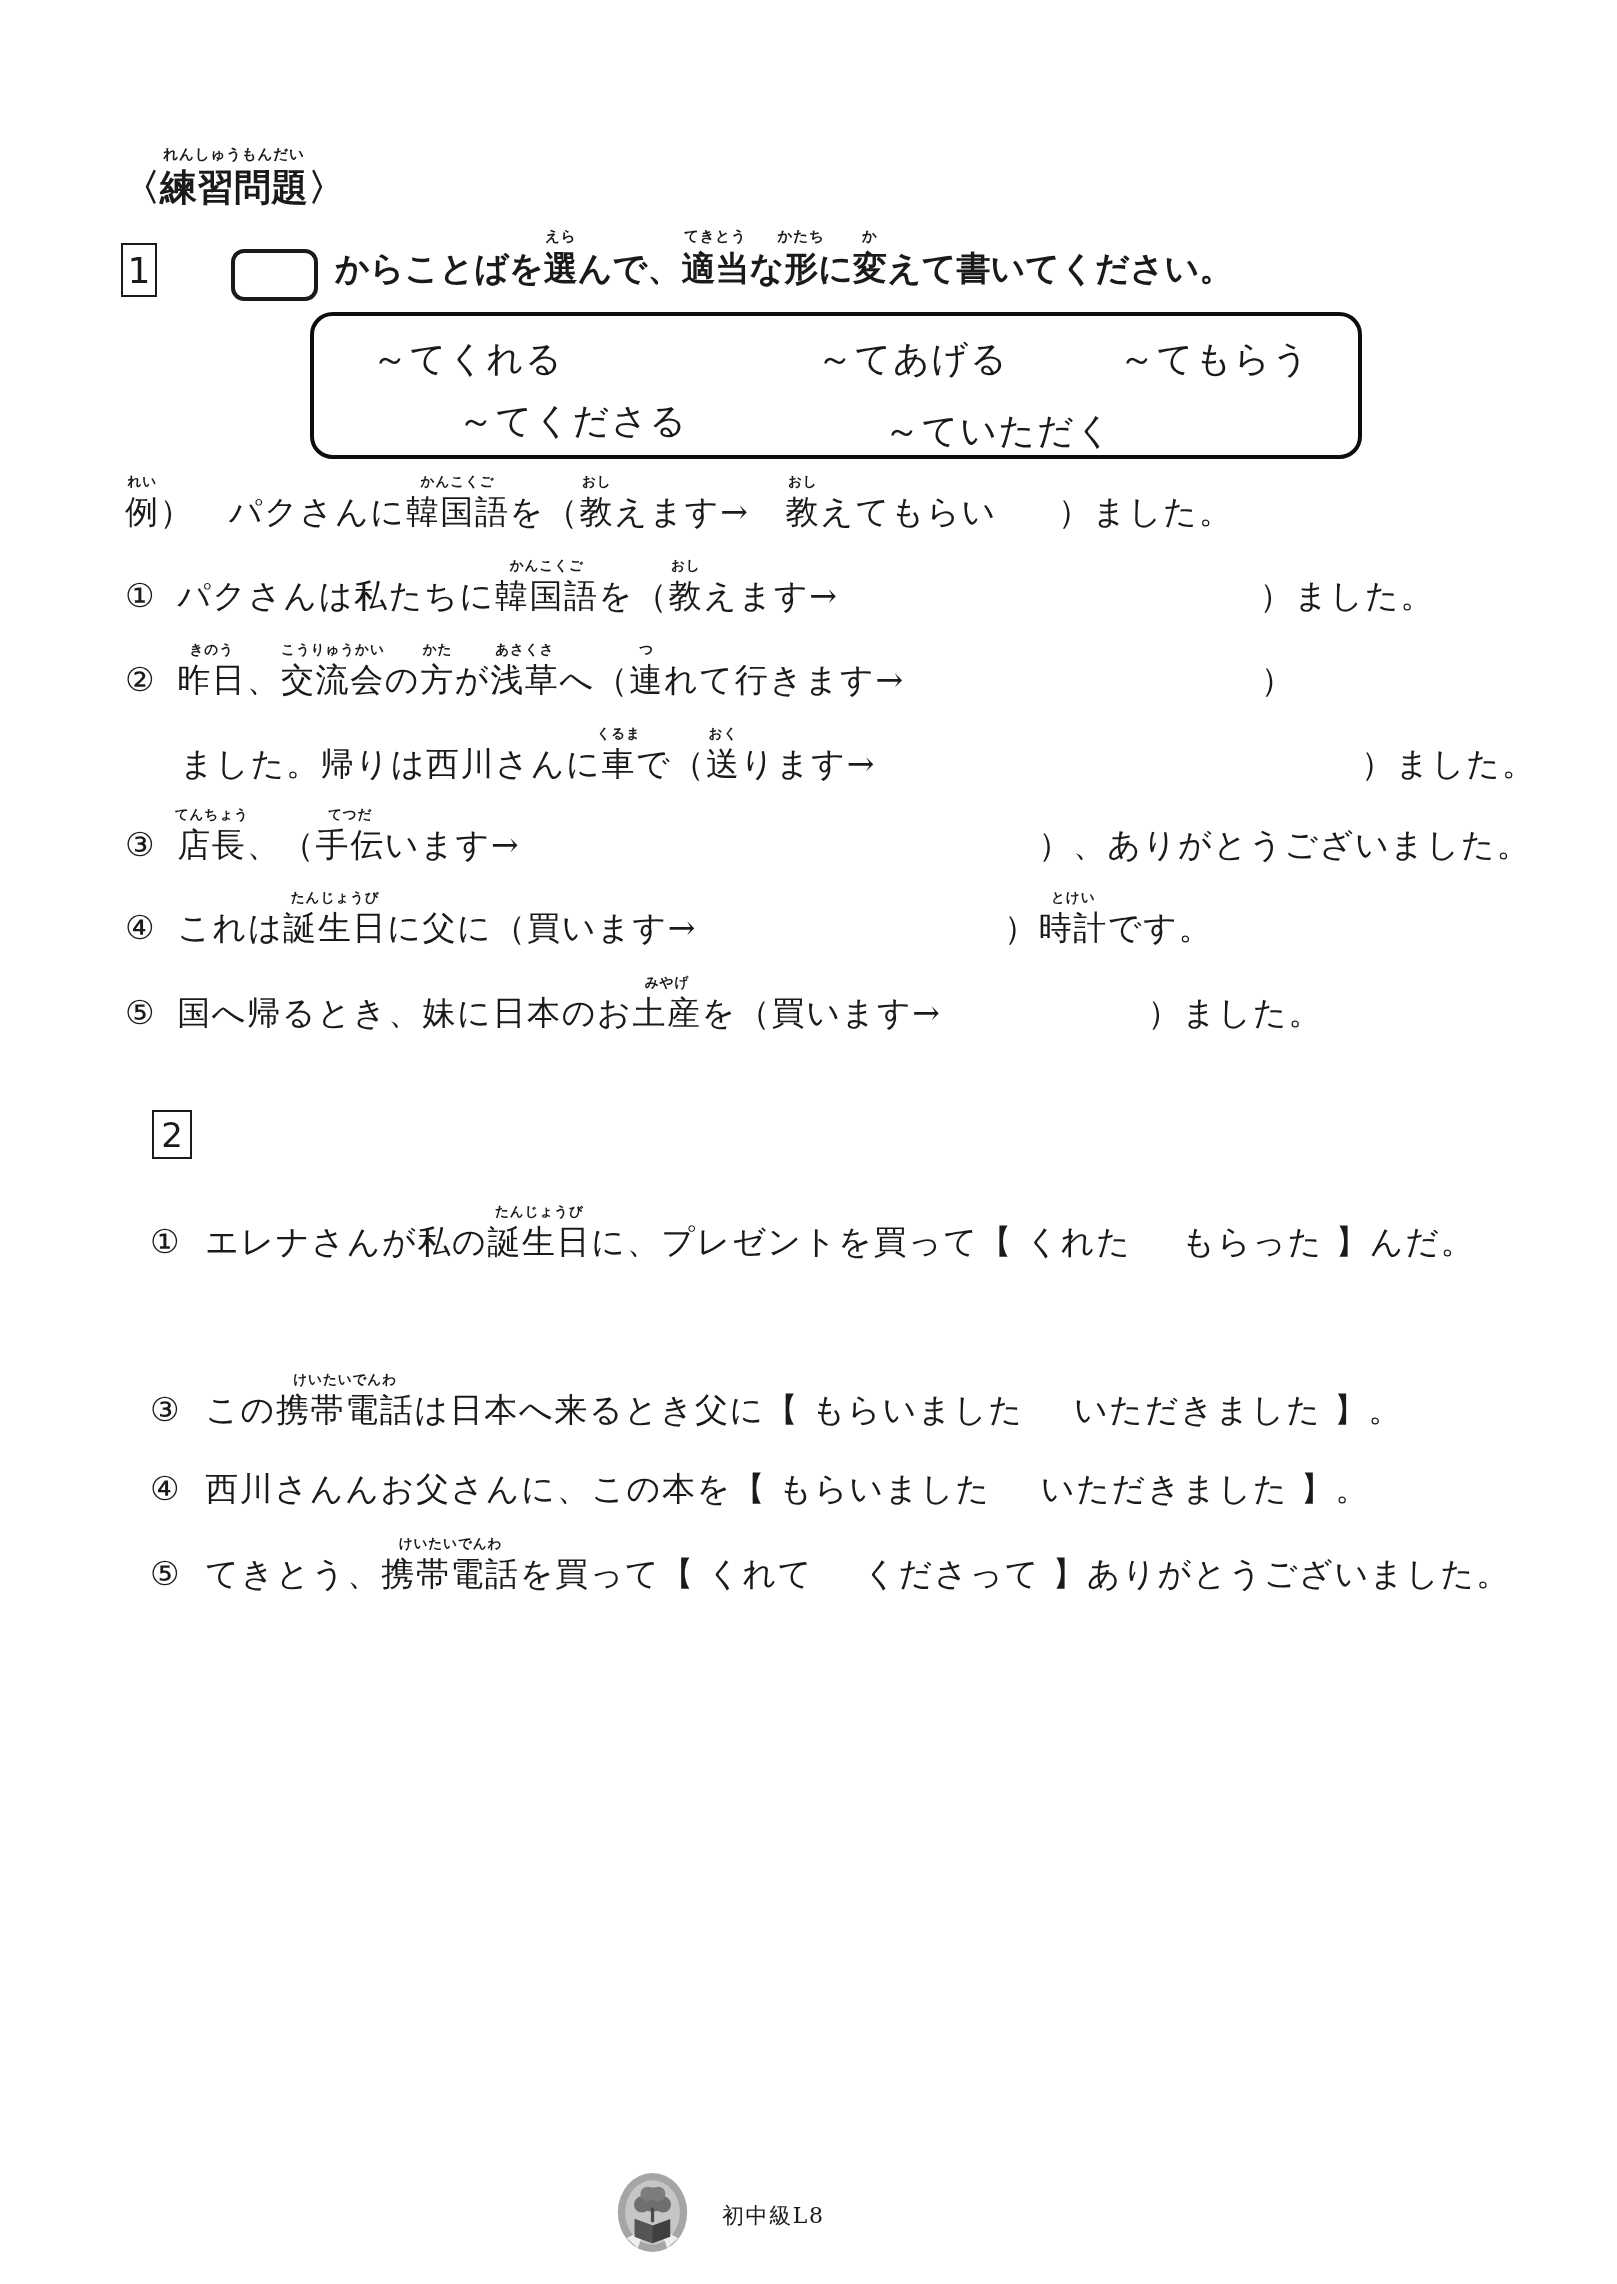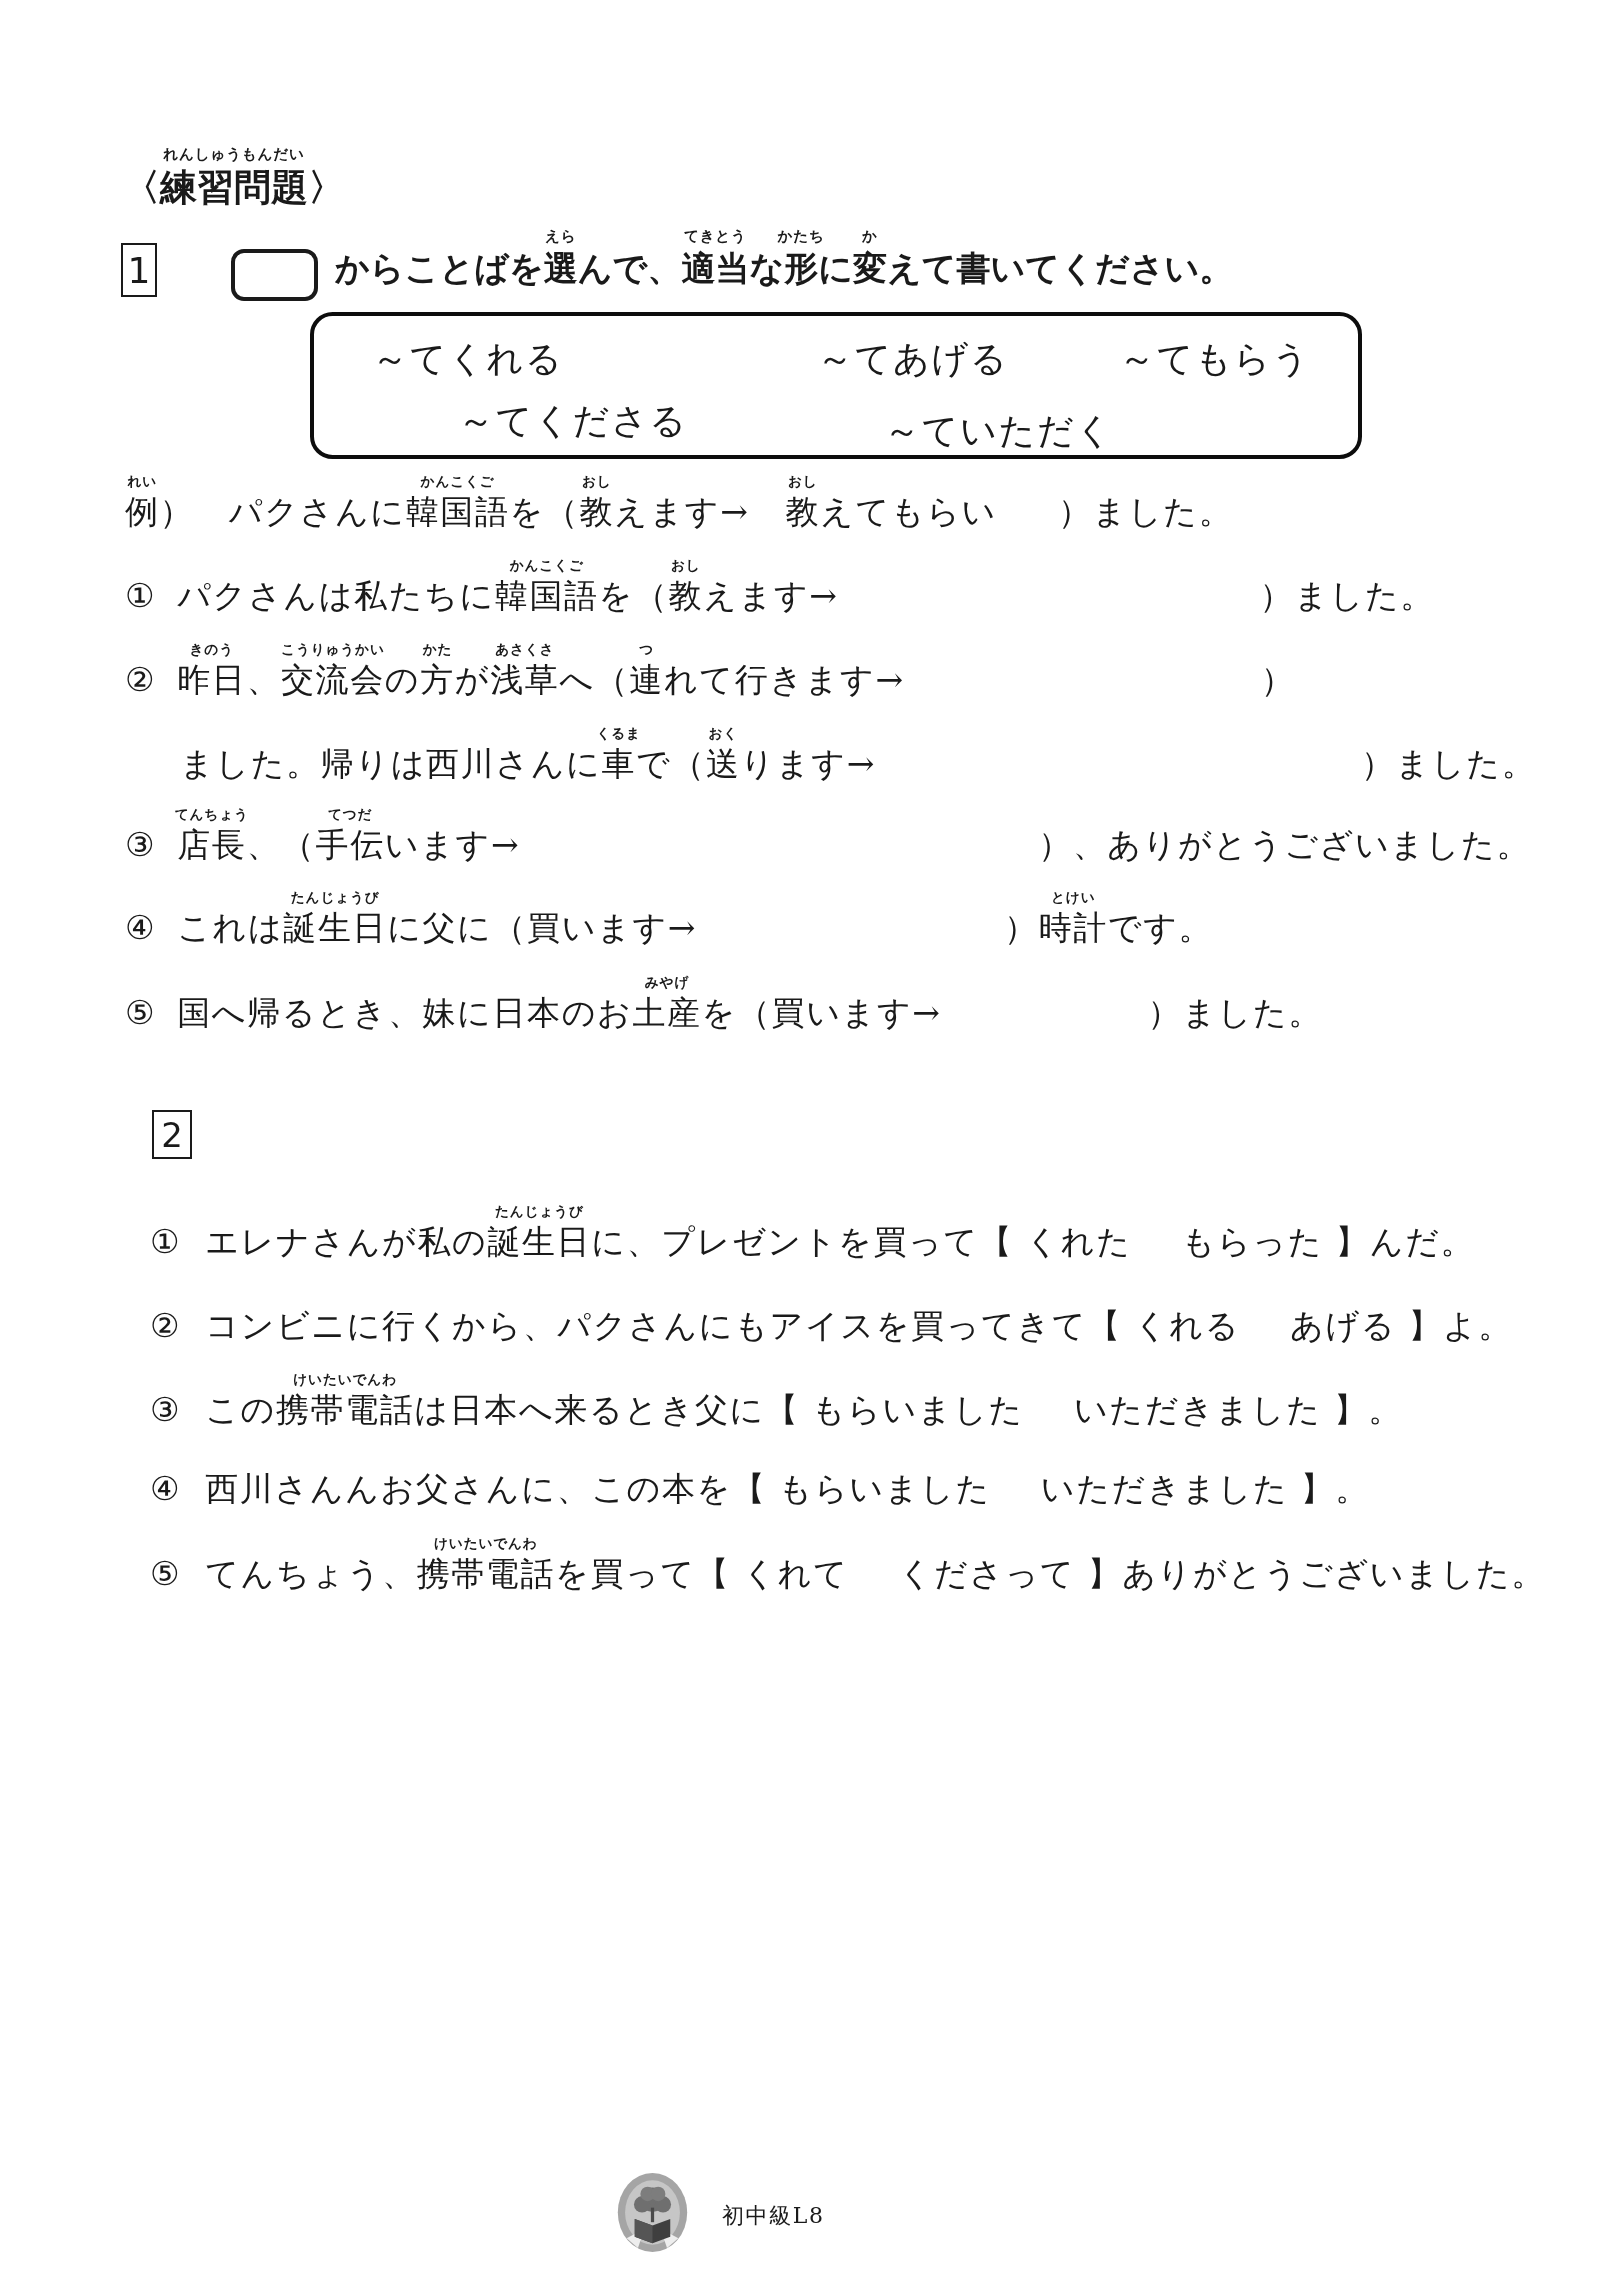--- a/index.html
+++ b/index.html
@@ -115,31 +115,28 @@
     <span class="num">⑤</span><span><span>国へ帰るとき、妹に日本のお</span><span class="r"><span>土産</span><span class="rt">みやげ</span></span><span>を（買います→</span><span class="gap" style="width: 206px;"></span><span>）ました。</span></span>
   </div>
 
   <div class="numbox" style="left:152px; top:1110px; width:36px; height:45px; font-size:34px;">
     <span>2</span>
   </div>
 
   <div class="line hw s2" style="left:150px; top:1221px;">
     <span class="num">①</span><span><span>エレナさんが私の</span><span class="r"><span>誕生日</span><span class="rt">たんじょうび</span></span><span>に、プレゼントを買って【 くれた</span><span class="gap" style="width: 50px;"></span><span>もらった 】んだ。</span></span>
   </div>
-  <div class="line hw s2" style="left:150px; top:1305px;">
-    <span class="num">②</span><span><span>コンビニに行くから、パクさんにもアイスを買ってきて【 くれる</span><span class="gap" style="width: 50px;"></span><span>あげる 】よ。</span></span>
-  </div>
   <div class="line hw s2" style="left:150px; top:1389px;">
     <span class="num">③</span><span><span>この</span><span class="r"><span>携帯電話</span><span class="rt">けいたいでんわ</span></span><span>は日本へ来るとき父に【 もらいました</span><span class="gap" style="width: 50px;"></span><span>いただきました 】。</span></span>
   </div>
   <div class="line hw s2" style="left:150px; top:1468px;">
     <span class="num">④</span><span><span>西川さんんお父さんに、この本を【 もらいました</span><span class="gap" style="width: 50px;"></span><span>いただきました 】。</span></span>
   </div>
   <div class="line hw s2" style="left:150px; top:1553px;">
-    <span class="num">⑤</span><span><span>てんちょう、</span><span class="r"><span>携帯電話</span><span class="rt">けいたいでんわ</span></span><span>を買って【 くれて</span><span class="gap" style="width: 50px;"></span><span>くださって 】ありがとうございました。</span></span>
+    <span class="num">⑤</span><span><span>てきとう、</span><span class="r"><span>携帯電話</span><span class="rt">けいたいでんわ</span></span><span>を買って【 くれて</span><span class="gap" style="width: 50px;"></span><span>くださって 】ありがとうございました。</span></span>
   </div>
 
   <div class="logo">
     <svg width="71" height="81" viewBox="0 0 88 100" xmlns="http://www.w3.org/2000/svg">
       <ellipse cx="44" cy="50" rx="43" ry="49" fill="#a5a5a5"></ellipse>
       <ellipse cx="44" cy="50" rx="34" ry="40" fill="#c6c6c6"></ellipse>
       <path d="M12 82 L34 70 L26 94 Z" fill="#eeeeee"></path>
       <path d="M76 82 L54 70 L62 94 Z" fill="#eeeeee"></path>
       <circle cx="44" cy="34" r="15" fill="#6f6f6f"></circle>
       <circle cx="31" cy="40" r="10" fill="#6f6f6f"></circle>

